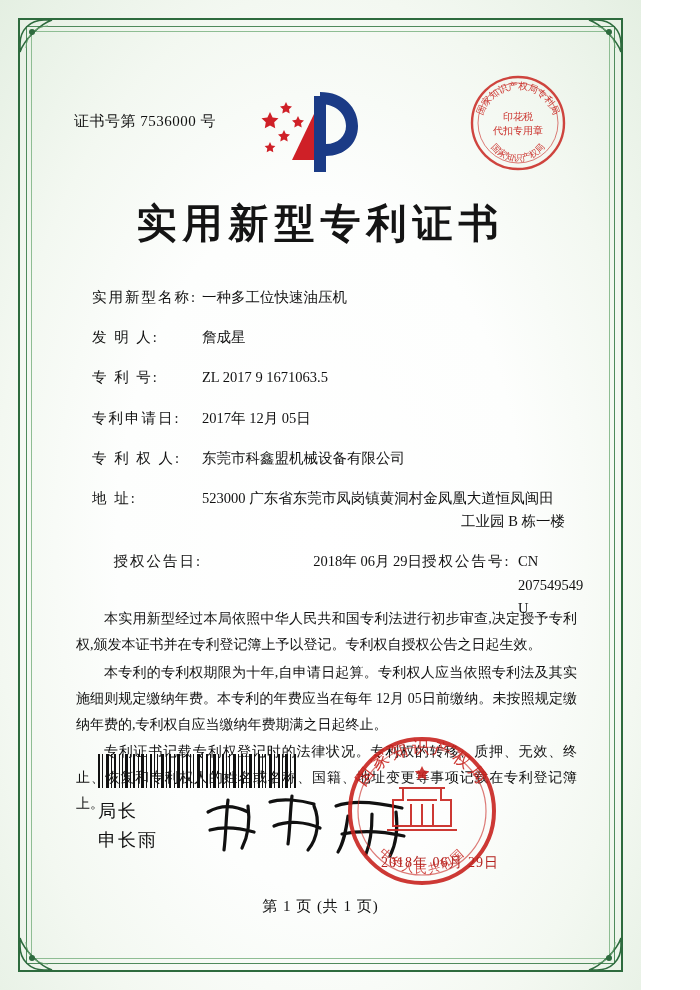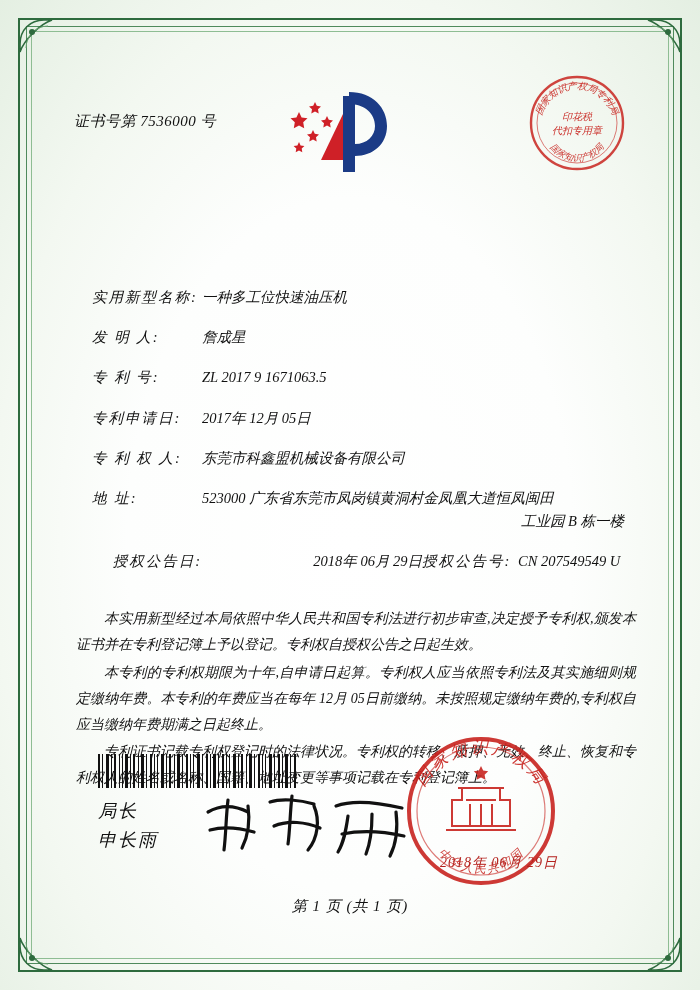--- a/index.html
+++ b/index.html
@@ -4,25 +4,24 @@
 <style>
   html,body{margin:0;padding:0;}
   body{
     width:700px;height:990px;
     background:#ffffff;
     font-family:"Liberation Serif", serif;
     overflow:hidden;
   }
   .page{
     position:relative;
-    width:700px;height:990px;
+    width:641px;height:990px;
     background:
       radial-gradient(ellipse at 50% 55%, #ffffff 0%, #fdfefd 45%, #f3f8f1 72%, #e4efe2 100%);
     box-sizing:border-box;
-    font-style:italic;
   }
   
   .frame-outer{
     position:absolute;left:18px;top:18px;right:18px;bottom:18px;
     border:2px solid #2e6b3e;
     box-sizing:border-box;
   }
   .frame-inner{
     position:absolute;left:26px;top:26px;right:26px;bottom:26px;
     border:1px solid #4f8a5c;
@@ -209,20 +208,21 @@
           <textPath href="#arcTop" startOffset="50%" text-anchor="middle">国家知识产权局专利局</textPath>
         </text>
         <text font-size="9" fill="#c8241f" font-family="DejaVu Serif, serif" opacity=".9">
           <textPath href="#arcBot" startOffset="50%" text-anchor="middle">国家知识产权局</textPath>
         </text>
         <text x="53" y="50" font-size="10" fill="#c8241f" text-anchor="middle" font-family="DejaVu Serif, serif" opacity=".95">印花税</text>
         <text x="53" y="64" font-size="10" fill="#c8241f" text-anchor="middle" font-family="DejaVu Serif, serif" opacity=".95">代扣专用章</text>
       </svg>
     </div>
 
+    <div class="title">实用新型专利证书</div>
 
     <div class="fields">
 
       <div class="frow">
         <div class="flabel">实用新型名称:</div>
         <div class="fvalue">一种多工位快速油压机</div>
       </div>
 
       <div class="frow">
         <div class="flabel">发 明 人:</div>

